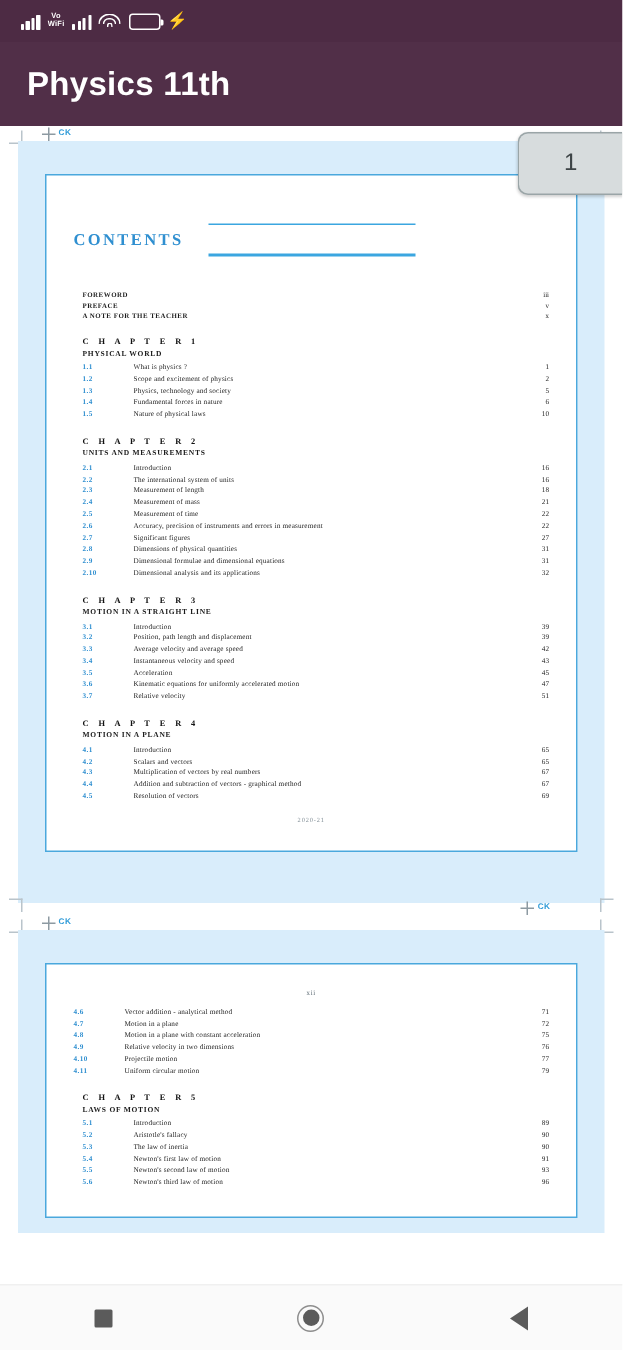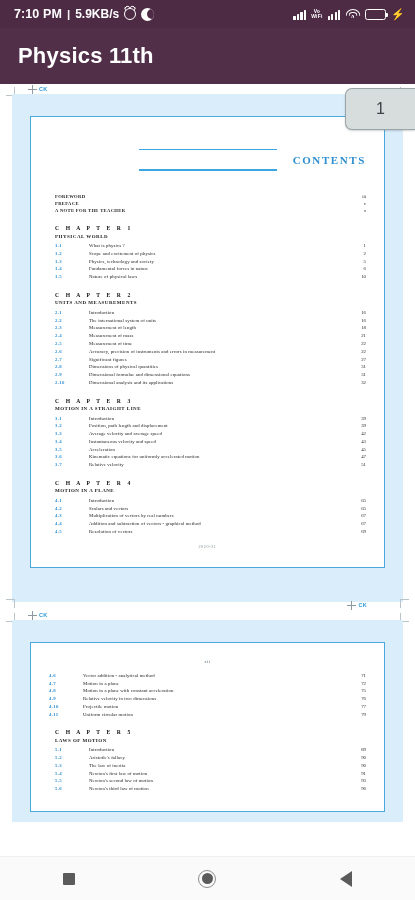--- a/index.html
+++ b/index.html
@@ -100,21 +100,21 @@
   .crop .plus:before { left: 4px; top: 0; width: 1px; height: 9px; }
   .crop .plus:after { top: 4px; left: 0; width: 9px; height: 1px; }
   .crop .cm { color: #2f9bd8; font-size: 5.5px; font-weight: bold; letter-spacing: .3px; margin-left: 2px; vertical-align: middle; }
   .crop.tl { top: 1px; left: 28px; }
   .crop.br { bottom: 0px; right: 48px; }
   .tick { position: absolute; background: #b9c4cb; }
   .tick.h { width: 9px; height: 1px; }
   .tick.v { width: 1px; height: 9px; }
 
   
-  .contents-head { text-align: right; margin: 16px 0 22px 0; }
+  .contents-head { text-align: left; margin: 16px 0 22px 0; }
   .contents-head .rule { height: 1.4px; background: #3ba6e0; width: 138px; margin: 0 auto; }
   .contents-head .rule.top { margin-bottom: 4px; }
   .contents-head .rule.bot { margin-top: 3px; }
   .contents-head .ctitle {
     color: #2f8fd0; font-family: "Liberation Serif", serif; font-weight: bold;
     font-size: 11px; letter-spacing: 1.6px;
   }
 
   .fm { margin: 0 0 0 6px; }
   .fm .row { display: flex; align-items: baseline; font-family: "Liberation Serif", serif; line-height: 1.55; }
@@ -167,27 +167,20 @@
   .nav-home i { width: 11px; height: 11px; background: #5b5b5b; border-radius: 50%; display: block; }
   .nav-back { width: 0; height: 0; border-top: 8px solid transparent; border-bottom: 8px solid transparent;
               border-right: 12px solid #5b5b5b; }
 </style>
 </head>
 <body>
 
 <div id="app">
 
   <div class="statusbar">
-    <div class="sb-left">
-      <span class="sb-clock">7:10 PM</span>
-      <span class="sb-sep">|</span>
-      <span class="sb-rate">5.9KB/s</span>
-      <span class="alarm ico"></span>
-      <span class="moonbadge ico"></span>
-    </div>
     <div class="sb-right">
       <span class="bars ico">
           <i></i>
           <i></i>
           <i></i>
           <i></i>
         </span>
       <span class="vowifi ico">
         <span>Vo</span>
         <span>WiFi</span>

